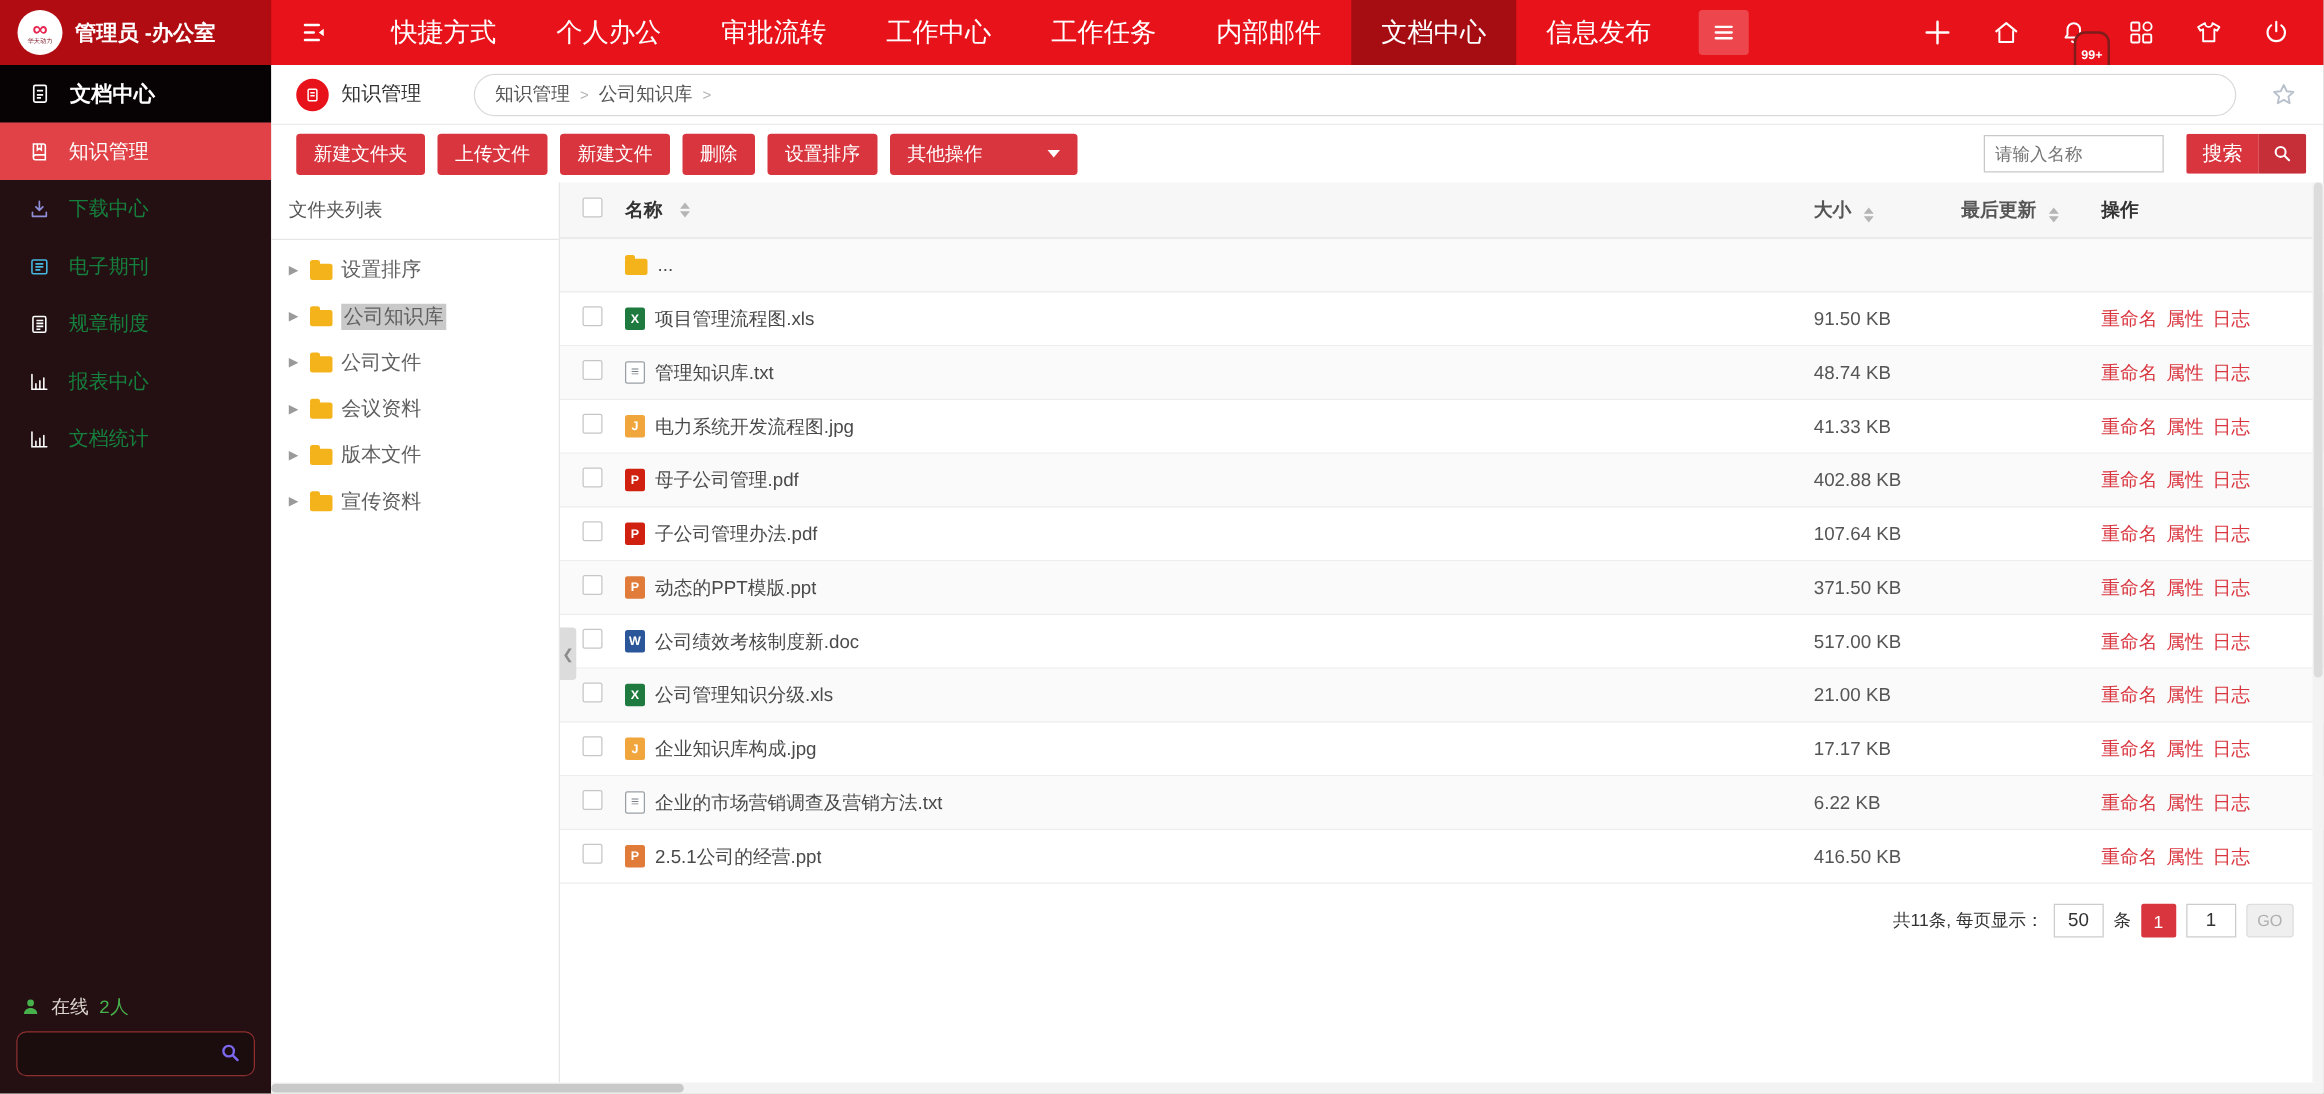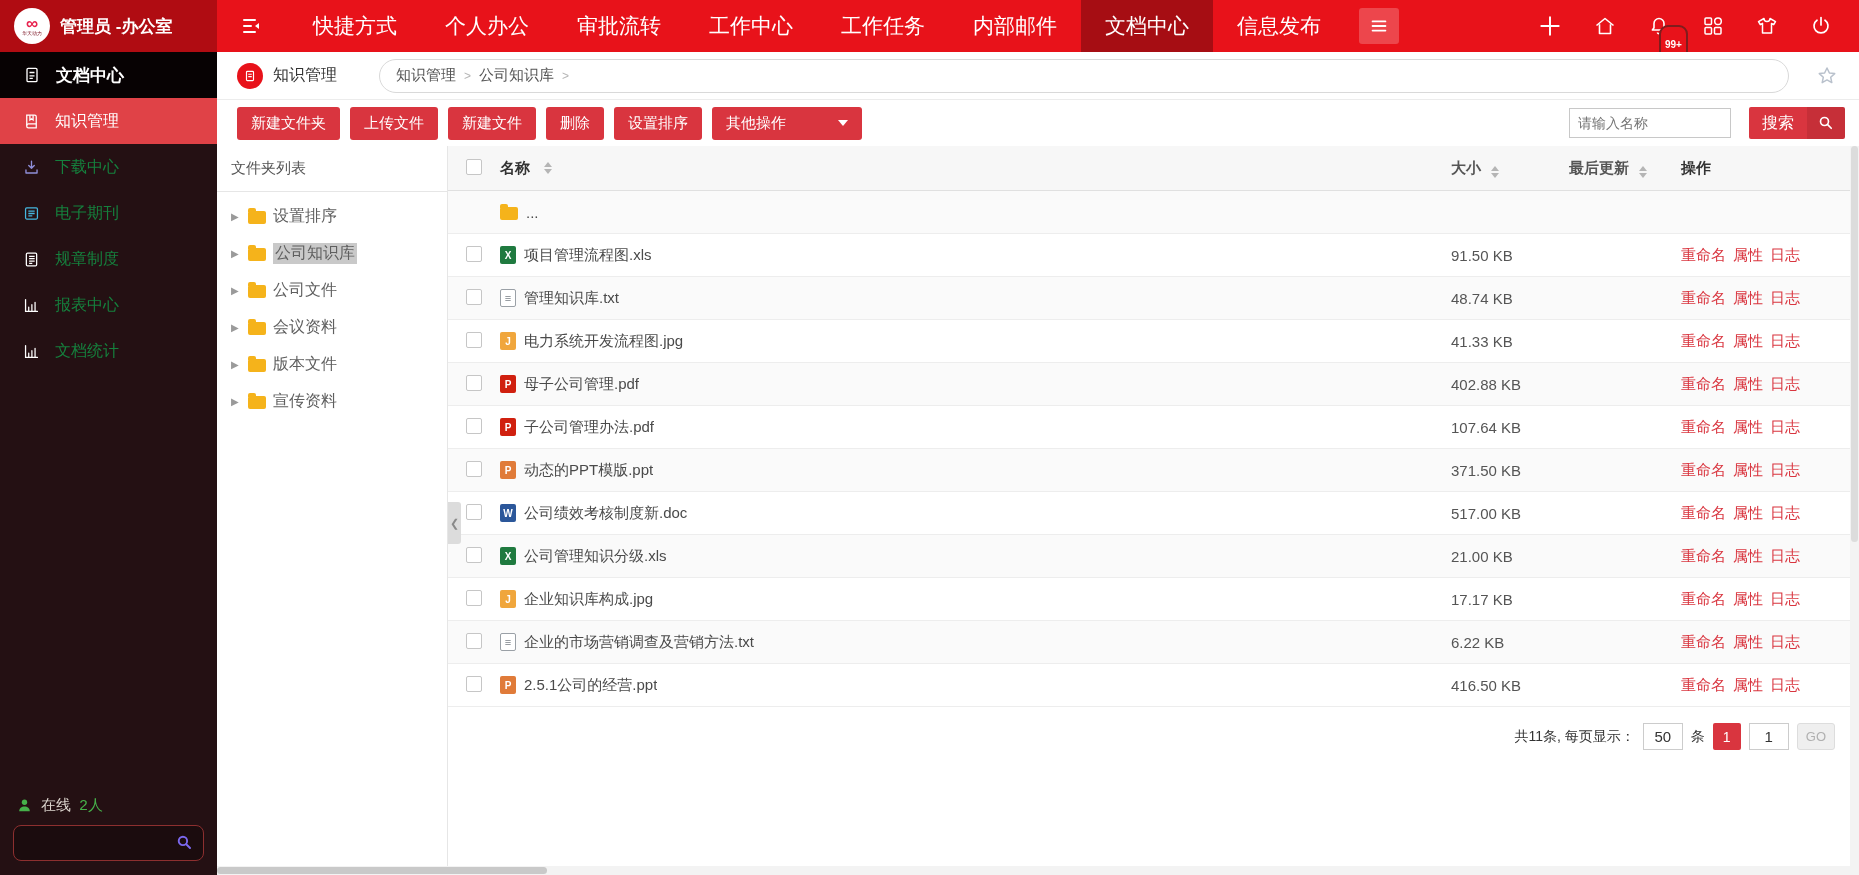--- a/index.html
+++ b/index.html
@@ -40,21 +40,21 @@
   .sec-title{font-size:16px;color:#333;white-space:nowrap;}
   .crumb-pill{flex:1;height:34px;margin:0 26px 0 42px;border:1px solid #d9d9d9;border-radius:18px;display:flex;align-items:center;padding:0 16px;gap:8px;box-sizing:border-box;}
   .crumb-item{font-size:15px;color:#555;cursor:pointer;white-space:nowrap;}
   .crumb-sep{color:#b5b5b5;font-size:12px;}
   .star{color:#b9c1cc;cursor:pointer;flex:0 0 auto;}
   .toolbar-row{height:46px;display:flex;align-items:center;gap:10px;padding:0 14px 0 20px;box-sizing:border-box;}
   .rbtn{background:#d9353f;color:#fff;border:none;border-radius:3px;font-size:15px;padding:7px 14px;cursor:pointer;font-family:inherit;white-space:nowrap;}
   .rbtn.drop{display:flex;align-items:center;justify-content:space-between;width:150px;box-sizing:border-box;}
   .caret{width:0;height:0;border-left:5px solid transparent;border-right:5px solid transparent;border-top:6px solid #fff;margin-left:12px;}
   .tb-spacer{flex:1;}
-  .name-input{width:162px;height:30px;border:1px solid #c8c8c8;font-size:14px;color:#ec4899;padding:0 8px;box-sizing:border-box;outline:none;font-family:inherit;}
+  .name-input{width:144px;height:30px;border:1px solid #c8c8c8;font-size:14px;color:#ec4899;padding:0 8px;box-sizing:border-box;outline:none;font-family:inherit;}
   .search-btn{display:flex;align-items:stretch;height:32px;margin-left:8px;border-radius:2px;overflow:hidden;cursor:pointer;}
   .search-btn .txt{background:#d9353f;color:#fff;font-size:16px;display:flex;align-items:center;padding:0 13px;}
   .search-btn .mag{background:#c62f38;color:#fff;display:flex;align-items:center;justify-content:center;width:38px;}
   
   .content{position:absolute;top:94px;left:0;right:0;bottom:9px;display:flex;}
   .folders{width:231px;flex:0 0 auto;border-right:1px solid #e6e6e6;box-sizing:border-box;}
   .folders-title{font-size:15px;color:#555;padding:13px 14px;border-bottom:1px solid #e6e6e6;}
   .ftree{padding:6px 0 0 14px;}
   .fitem{display:flex;align-items:center;gap:7px;padding:8px 0;cursor:pointer;}
   .exp{color:#9a9a9a;font-size:10px;width:10px;flex:0 0 auto;}

